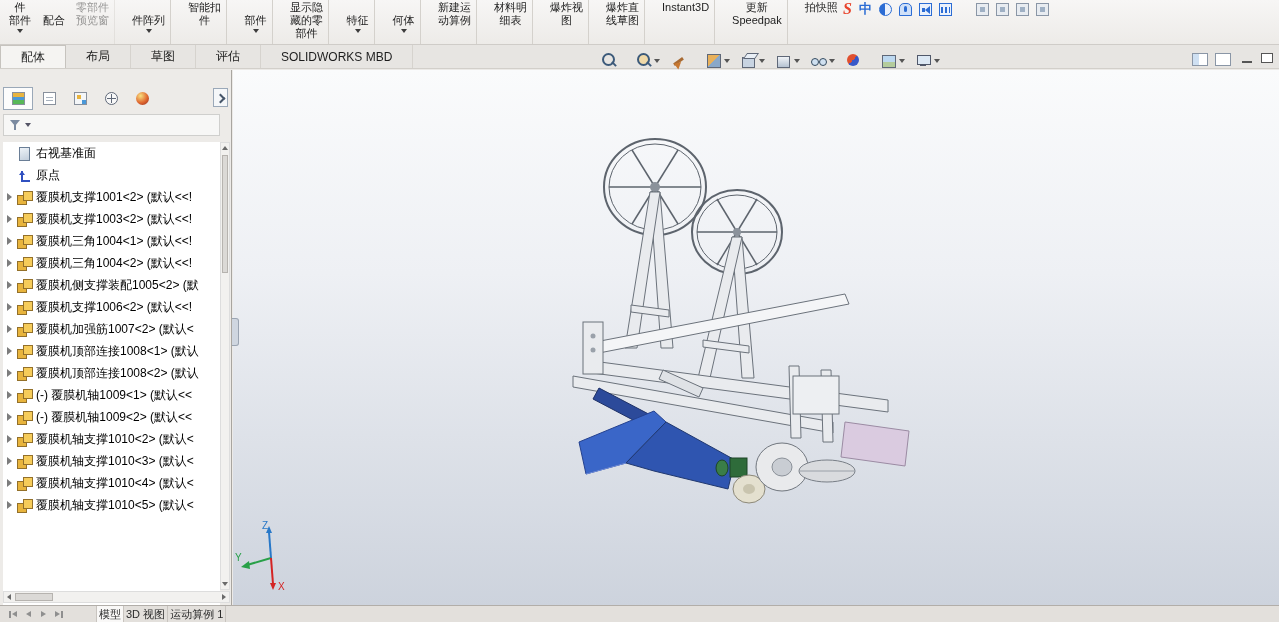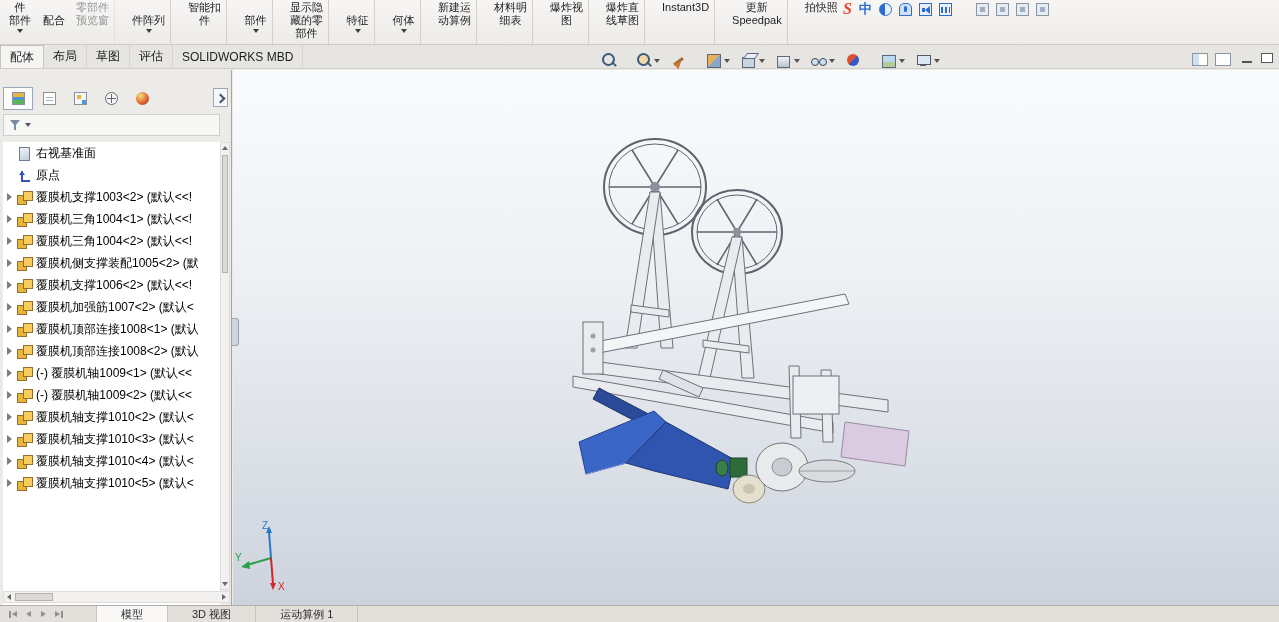--- a/index.html
+++ b/index.html
@@ -34,21 +34,21 @@
     border-bottom:4px solid transparent;border-right:5px solid #2b6cd4;}
   .lb-kbd::before{content:"";position:absolute;left:1px;top:3px;right:1px;height:6px;
     background:repeating-linear-gradient(90deg,#2b6cd4 0 2px,#eaf1fc 2px 4px);}
   .lb-gray{border-color:#8a96a6;background:#e8ecf1;margin-left:0;}
   .lb-gray::before{content:"";position:absolute;inset:3px;background:#9fb0c4;}
   .lb-gap{width:10px;}
 
   
   #tabrow{position:absolute;left:0;top:45px;right:0;height:24px;background:#e7e5e2;
     border-bottom:1px solid #d2cfca;display:flex;align-items:stretch;z-index:2;}
-  .rtab{display:flex;align-items:center;padding:0 9px;font-size:12px;color:#1d1d1d;
+  .rtab{display:flex;align-items:center;padding:0 20px;font-size:12px;color:#1d1d1d;
     border-right:1px solid #d6d3ce;}
   .rtab.active{background:#f5f4f2;border:1px solid #c6c3be;border-bottom:none;}
 
   
   #hud{position:absolute;left:598px;top:48px;height:24px;display:flex;align-items:center;gap:5px;z-index:6;}
   .hud-item{display:flex;align-items:center;gap:1px;padding:1px 2px;border-radius:2px;}
   .hud-ic{width:17px;height:17px;position:relative;display:inline-block;}
   .hud-caret{width:8px;height:17px;position:relative;}
   .hud-caret.on::before{content:"";position:absolute;left:1px;top:7px;width:0;height:0;
     border-left:3px solid transparent;border-right:3px solid transparent;border-top:4px solid #555;}
@@ -173,21 +173,21 @@
   .sbi-first::before{content:"";position:absolute;left:1px;top:2px;width:2px;height:7px;background:#8f8f8f;}
   .sbi-first::after{content:"";position:absolute;left:4px;top:2px;border-top:3px solid transparent;
     border-bottom:3px solid transparent;border-right:5px solid #8f8f8f;}
   .sbi-prev::after{content:"";position:absolute;left:3px;top:2px;border-top:3px solid transparent;
     border-bottom:3px solid transparent;border-right:5px solid #8f8f8f;}
   .sbi-next::after{content:"";position:absolute;left:3px;top:2px;border-top:3px solid transparent;
     border-bottom:3px solid transparent;border-left:5px solid #8f8f8f;}
   .sbi-last::before{content:"";position:absolute;left:8px;top:2px;width:2px;height:7px;background:#8f8f8f;}
   .sbi-last::after{content:"";position:absolute;left:2px;top:2px;border-top:3px solid transparent;
     border-bottom:3px solid transparent;border-left:5px solid #8f8f8f;}
-  .sb-tab{display:flex;align-items:center;padding:0 24px;border-right:1px solid #c8c4bf;color:#2a2a2a;}
+  .sb-tab{display:flex;align-items:center;padding:0 2px;border-right:1px solid #c8c4bf;color:#2a2a2a;}
   .sb-tab.active{background:#f9f8f7;border-left:1px solid #c8c4bf;}
 </style>
 </head>
 <body>
 
 <div id="commandbar">
 
     <div class="cmd-btn">
       <span class="cmd-line cmd-l1">件</span>
       <span class="cmd-line cmd-l2">部件</span>
@@ -506,20 +506,25 @@
         <span class="ticon t-plane"></span>
         <span class="tree-label">右视基准面</span>
       </div>
 
       <div class="tree-row">
         <span class="exp"></span>
         <span class="ticon t-origin"></span>
         <span class="tree-label">原点</span>
       </div>
 
+      <div class="tree-row">
+        <span class="exp on"></span>
+        <span class="ticon t-part"></span>
+        <span class="tree-label">覆膜机支撑1001&lt;2&gt; (默认&lt;&lt;!</span>
+      </div>
 
 
       <div class="tree-row">
         <span class="exp on"></span>
         <span class="ticon t-part"></span>
         <span class="tree-label">覆膜机支撑1003&lt;2&gt; (默认&lt;&lt;!</span>
       </div>
 
       <div class="tree-row">
         <span class="exp on"></span>

